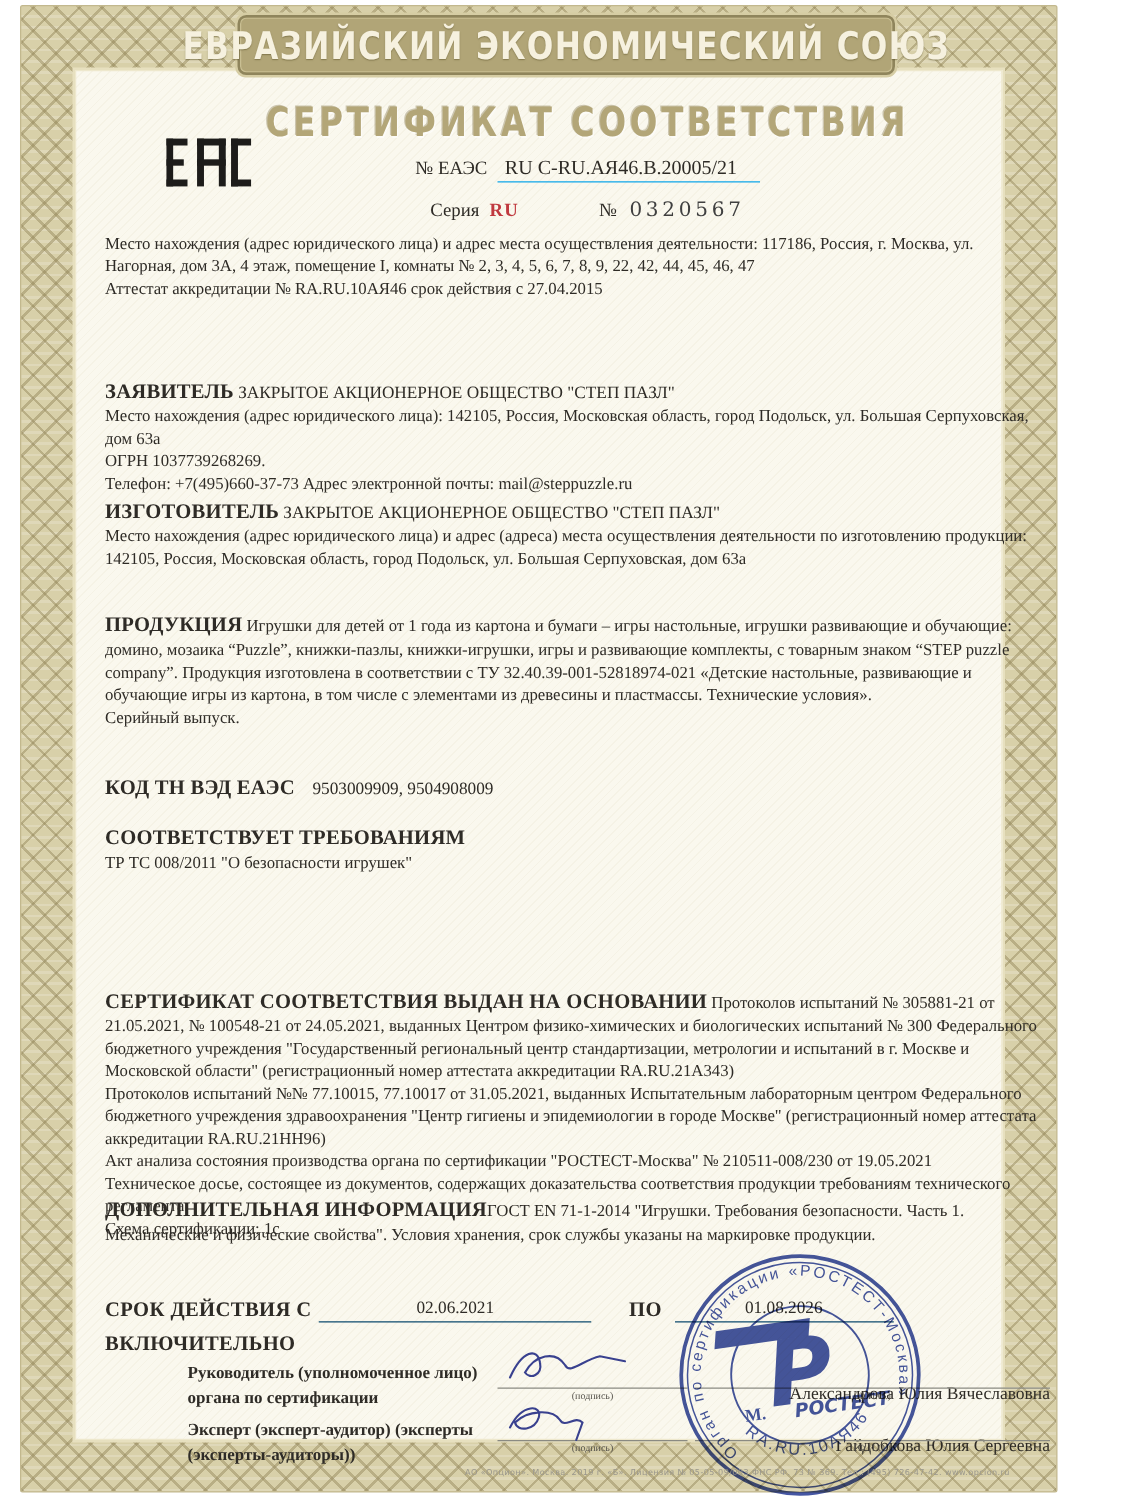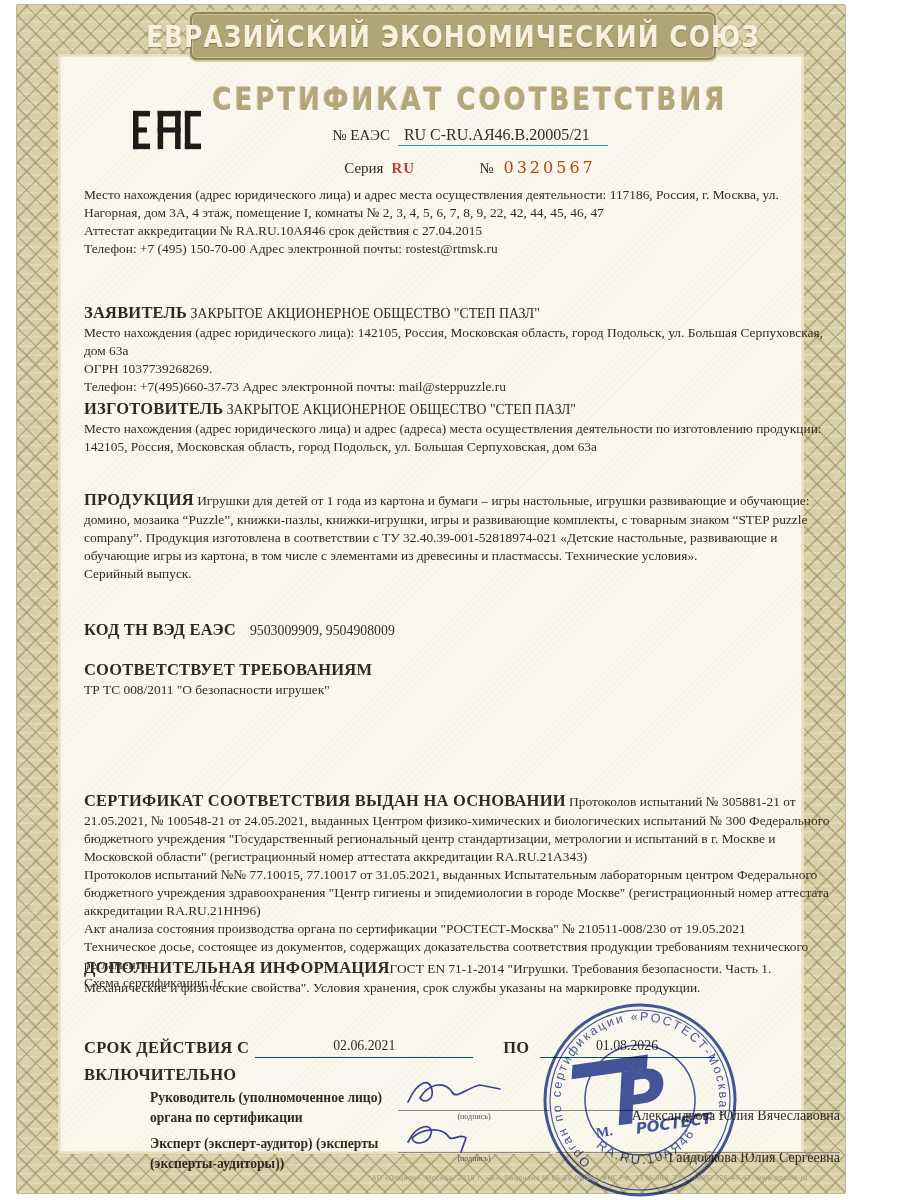--- a/index.html
+++ b/index.html
@@ -29,21 +29,21 @@
   .cert-title span{font-family:"DejaVu Sans",sans-serif;font-weight:bold;font-size:26px;
     letter-spacing:3px;color:#b3a678;transform:scaleY(1.25);display:inline-block;
     text-shadow:1px 1px 0 rgba(255,255,255,.6), -1px -1px 0 rgba(120,105,60,.35);}
   .num-line{position:absolute;left:60px;top:126px;width:820px;text-align:center;z-index:3;font-size:15px;}
   .num-line .lbl{margin-right:8px;}
   .num-line .val{font-size:16px;border-bottom:1px solid #0ea5e9;padding:0 18px 2px 6px;}
   .series-line{position:absolute;left:60px;top:158px;width:820px;text-align:center;z-index:3;font-size:15px;}
   .series-line .red{color:#c0393f;}
   .series-line .serval{font-weight:bold;letter-spacing:1px;margin-left:8px;}
   .series-line .no{margin-left:64px;}
-  .series-line .blankno{color:#c2410c;font-family:"DejaVu Serif",serif;font-size:16px;letter-spacing:3px;margin-left:10px;}
+  .series-line .blankno{color:#404040;font-family:"DejaVu Serif",serif;font-size:16px;letter-spacing:3px;margin-left:10px;}
   .eac{position:absolute;left:133px;top:86px;z-index:3;}
   
   .sec{position:absolute;left:84px;width:754px;z-index:3;font-size:13.4px;line-height:1.34;}
   .sec p{margin:0;}
   .h1{font-weight:bold;font-size:16.5px;letter-spacing:.2px;}
   .caps{font-size:13.8px;}
   .tnved-val{font-size:13.8px;margin-left:14px;}
   
   .validity{position:absolute;left:84px;top:1038px;width:754px;z-index:3;}
   .vrow{display:flex;align-items:flex-end;}
@@ -101,21 +101,20 @@
   <div class="num-line">
     <span class="lbl">№ ЕАЭС</span><span class="val">RU C-RU.АЯ46.В.20005/21</span>
   </div>
   <div class="series-line">
     <span>Серия</span><span class="red serval">RU</span><span class="no">№</span><span class="blankno">0320567</span>
   </div>
 
   <div class="sec" style="top:186px">
     <p>Место нахождения (адрес юридического лица) и адрес места осуществления деятельности: 117186, Россия, г. Москва, ул. Нагорная, дом 3А, 4 этаж, помещение I, комнаты № 2, 3, 4, 5, 6, 7, 8, 9, 22, 42, 44, 45, 46, 47</p>
     <p>Аттестат аккредитации № RA.RU.10АЯ46 срок действия с 27.04.2015</p>
-    <p>Телефон: +7 (495) 150-70-00  Адрес электронной почты: rostest@rtmsk.ru</p>
   </div>
 
   <div class="sec" style="top:302px">
     <p><span class="h1">ЗАЯВИТЕЛЬ</span> <span class="caps">ЗАКРЫТОЕ АКЦИОНЕРНОЕ ОБЩЕСТВО "СТЕП ПАЗЛ"</span></p>
     <p>Место нахождения (адрес юридического лица): 142105, Россия, Московская область, город Подольск, ул. Большая Серпуховская, дом 63а</p>
     <p>ОГРН 1037739268269.</p>
     <p>Телефон: +7(495)660-37-73 Адрес электронной почты: mail@steppuzzle.ru</p>
   </div>
 
   <div class="sec" style="top:398px">

